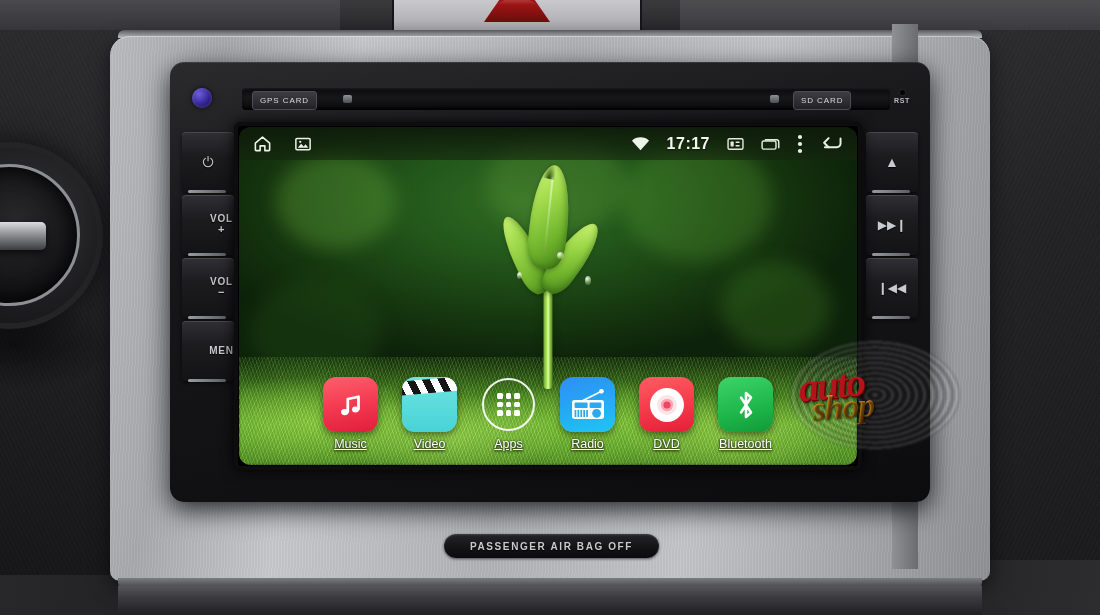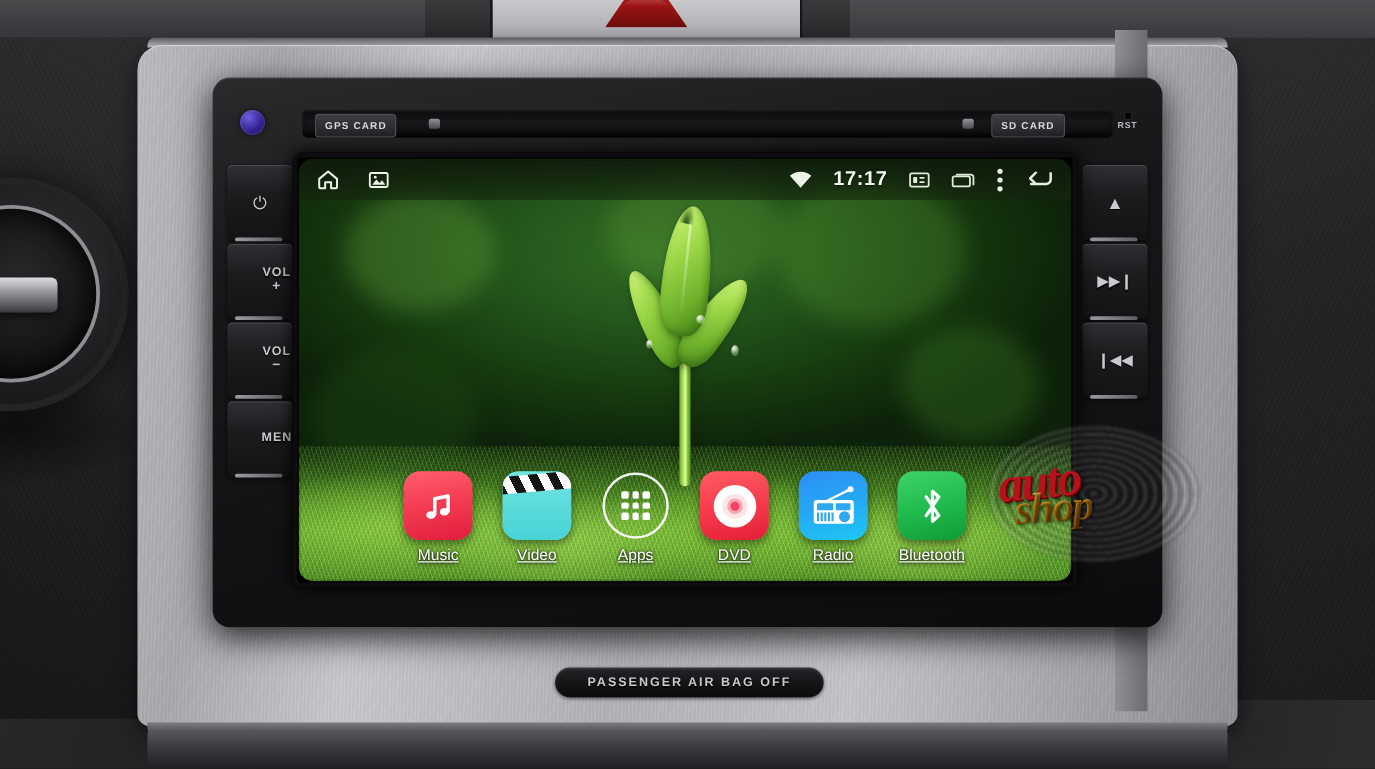--- a/index.html
+++ b/index.html
@@ -147,21 +147,21 @@
     background:linear-gradient(180deg,#0b0b0d 0%,#17171a 45%,#0a0a0c 100%);
     border-radius:4px;
     box-shadow: inset 0 1px 2px rgba(255,255,255,.08), inset 0 -2px 3px rgba(0,0,0,.8);
   }
   .card-label{
     position:absolute; top:29px; height:19px;
     background:linear-gradient(180deg,#3c3c41,#232327);
     border:1px solid #4d4d52;
     border-radius:3px;
     color:#d9dade;
-    font-size:8px; letter-spacing:.9px; font-weight:bold;
+    font-size:8px; letter-spacing:.9px; font-weight:normal;
     display:flex; align-items:center; justify-content:center;
     padding:0 7px;
   }
   .card-gps{ left:82px; }
   .card-sd{ left:623px; }
   .slot-led{
     position:absolute; top:33px; width:9px; height:8px; border-radius:2px;
     background:linear-gradient(180deg,#8f9296,#4a4c50);
   }
   .led-a{ left:173px; }
@@ -591,32 +591,20 @@
                   <div class="apps-dot"></div>
                 <div class="apps-dot"></div>
                   <div class="apps-dot"></div>
                   <div class="apps-dot"></div>
                 <div class="apps-dot"></div>
                   <div class="apps-dot"></div>
                   <div class="apps-dot"></div>
               </div>
             </div>
             <div class="app-label">Apps</div>
-          </div>
-
-          <div class="app">
-            <div class="app-icon ic-dvd">
-              <svg width="42" height="42" viewBox="0 0 42 42">
-                <circle cx="21" cy="21" r="17" fill="#fff"></circle>
-                <circle cx="21" cy="21" r="10" fill="#fde4e7"></circle>
-                <circle cx="21" cy="21" r="6.2" fill="#f8a6b2"></circle>
-                <circle cx="21" cy="21" r="3.6" fill="#f2445f"></circle>
-              </svg>
-            </div>
-            <div class="app-label">DVD</div>
           </div>
 
           <div class="app">
             <div class="app-icon ic-radio">
               <svg width="40" height="36" viewBox="0 0 40 36">
                 <path d="M14 14 33 4.5" stroke="#fff" stroke-width="1.8" stroke-linecap="round"></path>
                 <circle cx="33.4" cy="4.3" r="2.4" fill="#fff"></circle>
                 <rect x="4" y="13" width="32" height="19" rx="2.4" fill="#fff"></rect>
                 <rect x="6.6" y="15.6" width="13" height="5.5" rx="1" fill="#2da8f0"></rect>
                 <rect x="21.6" y="15.6" width="11.8" height="5.5" rx="1" fill="#2da8f0"></rect>
@@ -627,20 +615,32 @@
                   <rect x="15.3" y="23" width="1.7" height="7"></rect>
                   <rect x="18.2" y="23" width="1.7" height="7"></rect>
                 </g>
                 <circle cx="28.6" cy="26.3" r="4.4" fill="#2da8f0"></circle>
               </svg>
             </div>
             <div class="app-label">Radio</div>
           </div>
 
           <div class="app">
+            <div class="app-icon ic-dvd">
+              <svg width="42" height="42" viewBox="0 0 42 42">
+                <circle cx="21" cy="21" r="17" fill="#fff"></circle>
+                <circle cx="21" cy="21" r="10" fill="#fde4e7"></circle>
+                <circle cx="21" cy="21" r="6.2" fill="#f8a6b2"></circle>
+                <circle cx="21" cy="21" r="3.6" fill="#f2445f"></circle>
+              </svg>
+            </div>
+            <div class="app-label">DVD</div>
+          </div>
+
+          <div class="app">
             <div class="app-icon ic-bt">
               <svg width="26" height="32" viewBox="0 0 26 32">
                 <path d="M8 8.5 18 23.5 13 28V4l5 4.5L8 23.5" fill="none" stroke="#fff" stroke-width="2.6" stroke-linecap="round" stroke-linejoin="round"></path>
               </svg>
             </div>
             <div class="app-label">Bluetooth</div>
           </div>
 
         </div>
       </div>

